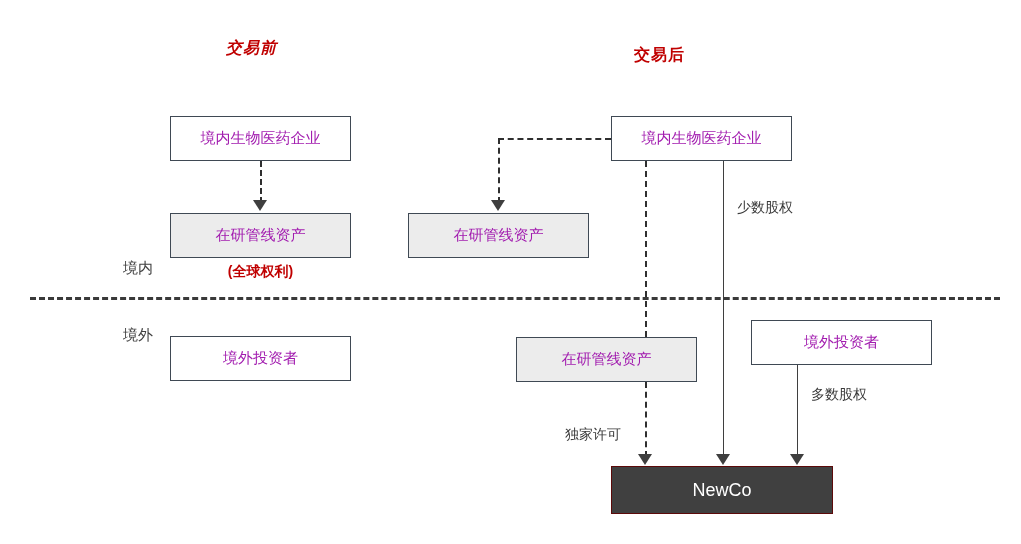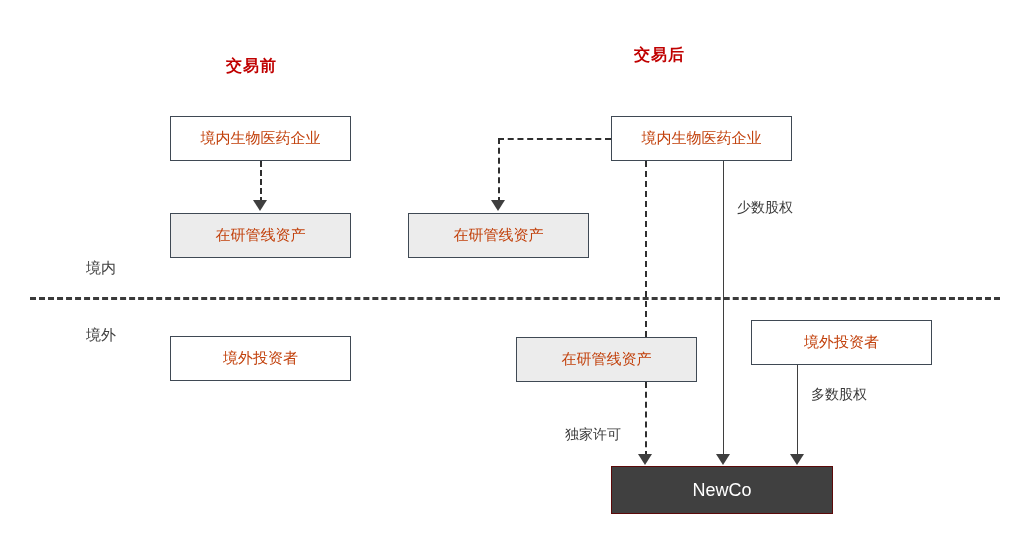--- a/index.html
+++ b/index.html
@@ -25,31 +25,32 @@
     letter-spacing: 1px;
     white-space: nowrap;
   }
 
   
   .region-label {
     position: absolute;
     color: #404040;
     font-size: 15px;
     white-space: nowrap;
+    margin-left: 37px;
   }
 
   
   .box {
     position: absolute;
     box-sizing: border-box;
     display: flex;
     align-items: center;
     justify-content: center;
     font-size: 15px;
-    color: #c2410c;
+    color: #a21caf;
     white-space: nowrap;
   }
   .box-white {
     background: #ffffff;
     border: 1.6px solid #3f4954;
   }
   .box-grey {
     background: #ececec;
     border: 1.6px solid #3f4954;
   }
@@ -110,34 +111,35 @@
     font-size: 14px;
     color: #3a3a3a;
     white-space: nowrap;
   }
 </style>
 </head>
 <body>
 
 <div id="canvas">
 
-  <div class="section-title" style="left:226px; top:56px;">交易前</div>
+  <div class="section-title" style="left:226px; top:38px;font-style:italic;">交易前</div>
 
   <div class="section-title" style="left:634px; top:45px;text-align:right;">交易后</div>
 
   <div class="region-label" style="left:86px; top:259px;">境内</div>
 
   <div class="region-label" style="left:86px; top:326px;">境外</div>
 
   <div class="box box-white" style="left:170px; top:116px; width:181px; height:45px;">境内生物医药企业</div>
 
   <div class="vline-dash" style="left:260px; top:161px; height:42px;"></div>
   <div class="arrow-down" style="left:253px; top:200px;"></div>
 
   <div class="box box-grey" style="left:170px; top:213px; width:181px; height:45px;">在研管线资产</div>
+  <div class="caption-red" style="left:170px; top:263px; width:181px;">(全球权利)</div>
 
   <div class="box box-white" style="left:170px; top:336px; width:181px; height:45px;">境外投资者</div>
 
   <div class="box box-white" style="left:611px; top:116px; width:181px; height:45px;">境内生物医药企业</div>
 
   <div class="hline-dash" style="left:498px; top:138px; width:113px;"></div>
   <div class="vline-dash" style="left:498px; top:138px; height:65px;"></div>
   <div class="arrow-down" style="left:491px; top:200px;"></div>
 
   <div class="box box-grey" style="left:408px; top:213px; width:181px; height:45px;">在研管线资产</div>

